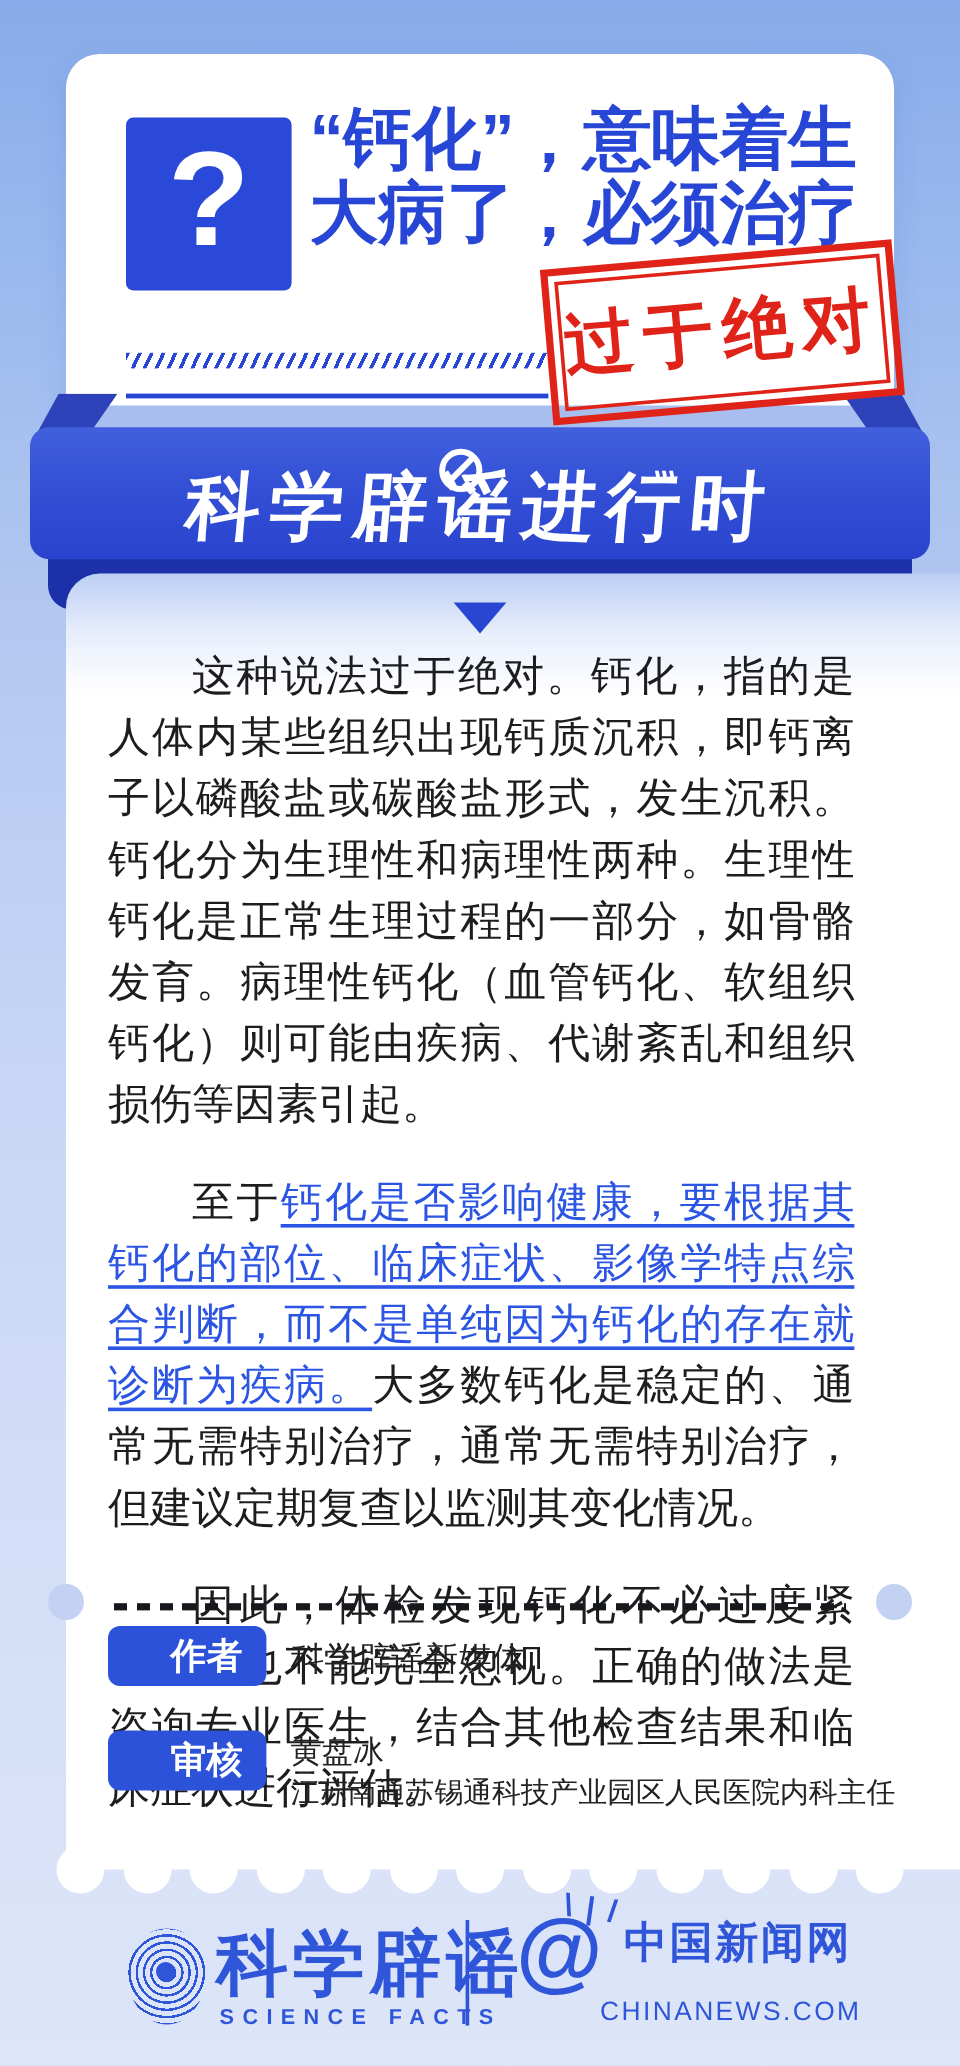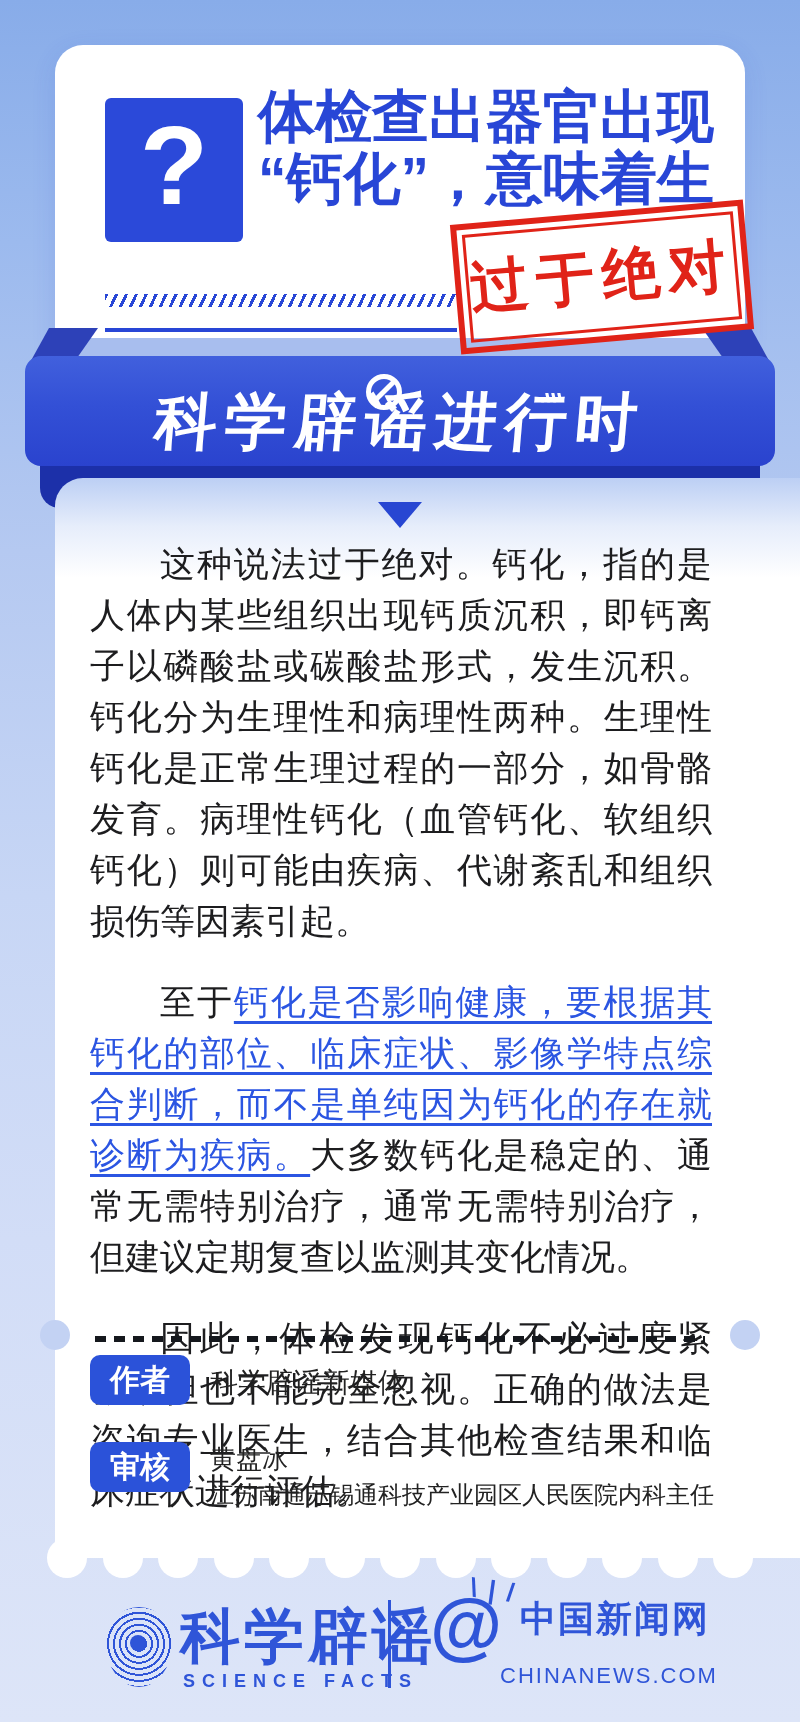--- a/index.html
+++ b/index.html
@@ -50,21 +50,21 @@
   .body-text{position:absolute;left:35px;top:60px;width:622px;color:#1d1d1f;
              font-size:35px;line-height:51px;text-align:justify;}
   .body-text p{margin:0 0 30px 0;text-indent:2em;}
   .seg-link{color:#2b55e2;text-decoration:underline;text-underline-offset:7px;}
   .dash-divider{position:absolute;left:40px;top:858px;width:610px;height:6px;
                 background:repeating-linear-gradient(90deg,#15181d 0 11px,transparent 11px 19px);}
   .notch{position:absolute;top:1320px;width:30px;height:30px;border-radius:50%;background:#c3d2f3;z-index:6;}
   .notch-left{left:40px;}  .notch-right{left:730px;}
   .credit-row{position:absolute;left:35px;display:flex;align-items:flex-start;}
   .credit-badge{width:100px;height:50px;background:#2b52d9;border-radius:10px;color:#fff;
-                font-size:30px;font-weight:700;display:flex;align-items:center;justify-content:center;flex:none;}
+                font-size:30px;font-weight:700;display:flex;align-items:center;justify-content:center;flex:none;padding-left:32px;}
   .credit-val{margin-left:20px;font-size:28px;color:#222;padding-top:9px;}
   .credit-val.small{font-size:24px;line-height:34px;padding-top:0;}
   .credit-val .name-line{font-size:26px;display:block;margin-bottom:2px;}
   
   .scallops{position:absolute;left:47px;top:1538px;width:706px;height:40px;display:flex;
             justify-content:space-between;z-index:5;}
   .scallops i{width:40px;height:40px;background:#ffffff;border-radius:50%;}
   
   .footer{position:absolute;left:0;top:1575px;width:800px;height:147px;z-index:1;}
   .sf-icon{position:absolute;left:106px;top:32px;width:66px;height:80px;border-radius:50% 50% 50% 50%/46% 46% 54% 54%;
@@ -82,22 +82,22 @@
 </head>
 <body>
 
 <div class="bg"></div>
 
 <div class="top-card">
   <div class="q-box">
     <span>?</span>
   </div>
   <div class="headline" id="headline">
-      <div>体检查出器官出现</div>
       <div>“钙化”，意味着生</div>
+      <div>大病了，必须治疗</div>
     </div>
   <div class="hatch"></div>
   <div class="rule"></div>
 </div>
 
 <div class="stamp">
   <div class="stamp-inner"></div>
   <div class="stamp-text">过于绝对</div>
 </div>
 

